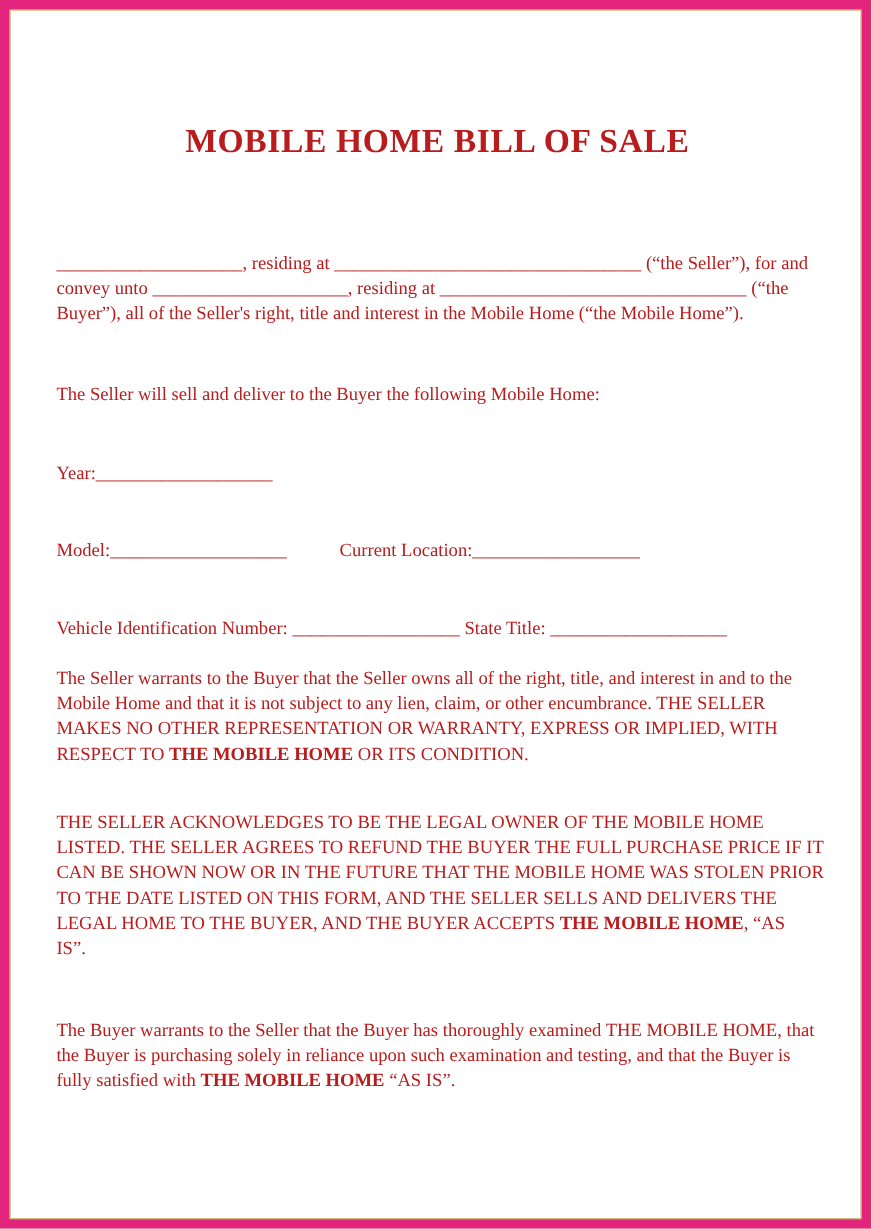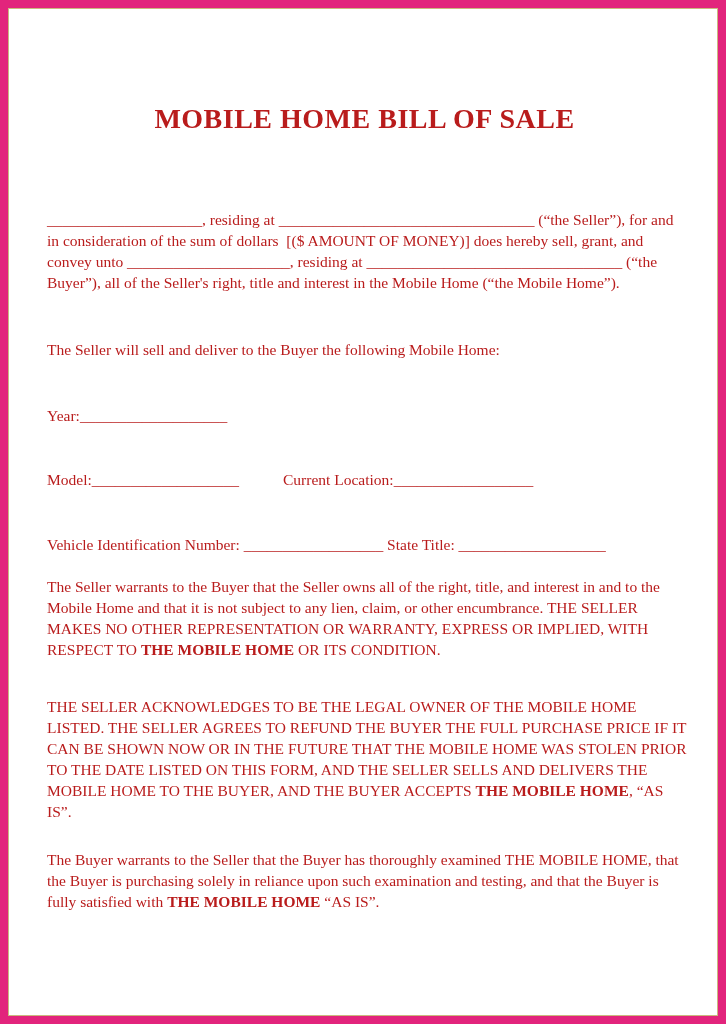--- a/index.html
+++ b/index.html
@@ -44,35 +44,34 @@
     font-size: 15.5px;
     line-height: 21px;
     white-space: nowrap;
   }
   .frow .col1 { width: 236px; flex: 0 0 236px; }
   .row1 { margin-top: 45px; }
   .row2 { margin-top: 43px; }
   .row3 { margin-top: 44px; }
   .warranty { margin-top: 21px; }
   .ack      { margin-top: 36px; }
-  .buyer    { margin-top: 27px; }
+  .buyer    { margin-top: 47px; }
   .b { font-weight: bold; }
   .blank { letter-spacing: 0; }
 </style>
 </head>
 <body>
 
 <div class="page" style="border-color: rgb(226, 36, 124); box-shadow: rgb(201, 185, 126) 0px 0px 0px 1px inset; background: rgb(255, 255, 255); color: #b91c1c;">
   <div class="content">
 
     <h1 class="title">MOBILE HOME BILL OF SALE</h1>
 
     <div class="para intro">
       <div class="line"><span class="blank">____________________</span><span>, residing at </span><span class="blank">_________________________________</span><span> (“the Seller”), for and</span></div>
-      <div class="line">in consideration of the sum of dollars &nbsp;[($ AMOUNT OF MONEY)] does hereby sell, grant, and</div>
       <div class="line"><span>convey unto </span><span class="blank">_____________________</span><span>, residing at </span><span class="blank">_________________________________</span><span> (“the</span></div>
       <div class="line">Buyer”), all of the Seller's right, title and interest in the Mobile Home (“the Mobile Home”).</div>
     </div>
 
     <div class="para deliver line">The Seller will sell and deliver to the Buyer the following Mobile Home:</div>
 
     <div class="frow row1">
       <div class="col1"><span>Year:</span><span class="blank">___________________</span></div>
     </div>
 
@@ -90,21 +89,21 @@
       <div class="line">Mobile Home and that it is not subject to any lien, claim, or other encumbrance. THE SELLER</div>
       <div class="line">MAKES NO OTHER REPRESENTATION OR WARRANTY, EXPRESS OR IMPLIED, WITH</div>
       <div class="line"><span>RESPECT TO </span><span class="b">THE MOBILE HOME</span><span> OR ITS CONDITION.</span></div>
     </div>
 
     <div class="para ack">
       <div class="line">THE SELLER ACKNOWLEDGES TO BE THE LEGAL OWNER OF THE MOBILE HOME</div>
       <div class="line">LISTED. THE SELLER AGREES TO REFUND THE BUYER THE FULL PURCHASE PRICE IF IT</div>
       <div class="line">CAN BE SHOWN NOW OR IN THE FUTURE THAT THE MOBILE HOME WAS STOLEN PRIOR</div>
       <div class="line">TO THE DATE LISTED ON THIS FORM, AND THE SELLER SELLS AND DELIVERS THE</div>
-      <div class="line"><span>MOBILE HOME TO THE BUYER, AND THE BUYER ACCEPTS </span><span class="b">THE MOBILE HOME</span><span>, “AS</span></div>
+      <div class="line"><span>LEGAL HOME TO THE BUYER, AND THE BUYER ACCEPTS </span><span class="b">THE MOBILE HOME</span><span>, “AS</span></div>
       <div class="line">IS”.</div>
     </div>
 
     <div class="para buyer">
       <div class="line">The Buyer warrants to the Seller that the Buyer has thoroughly examined THE MOBILE HOME, that</div>
       <div class="line">the Buyer is purchasing solely in reliance upon such examination and testing, and that the Buyer is</div>
       <div class="line"><span>fully satisfied with </span><span class="b">THE MOBILE HOME</span><span> “AS IS”.</span></div>
     </div>
 
   </div>

